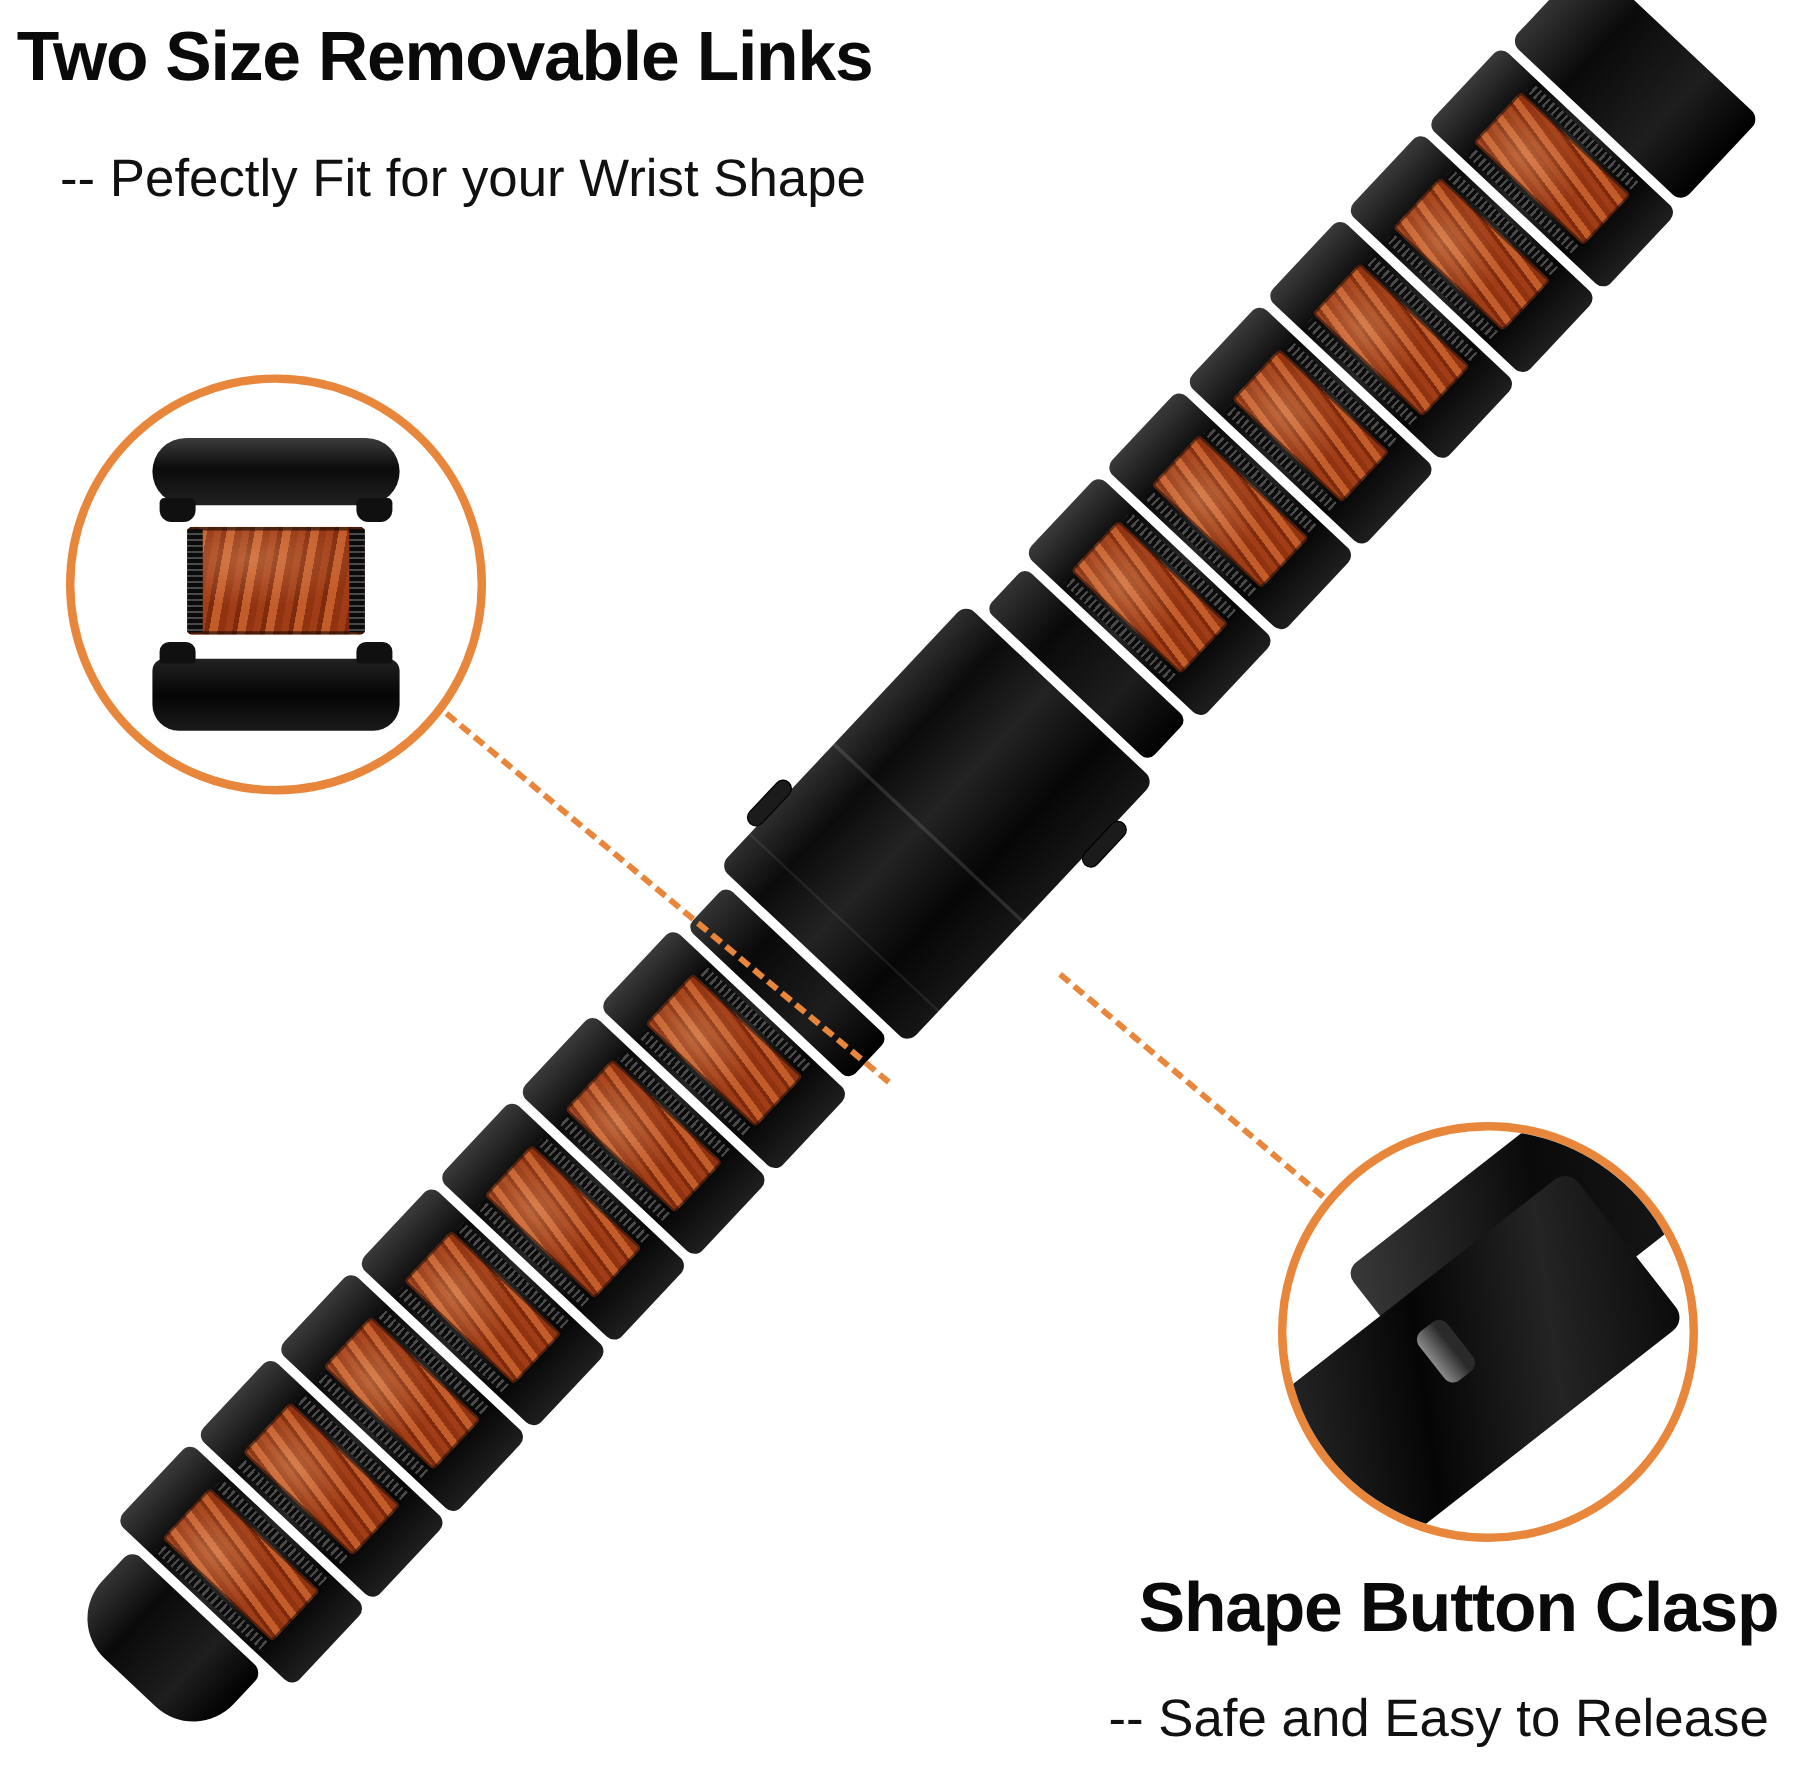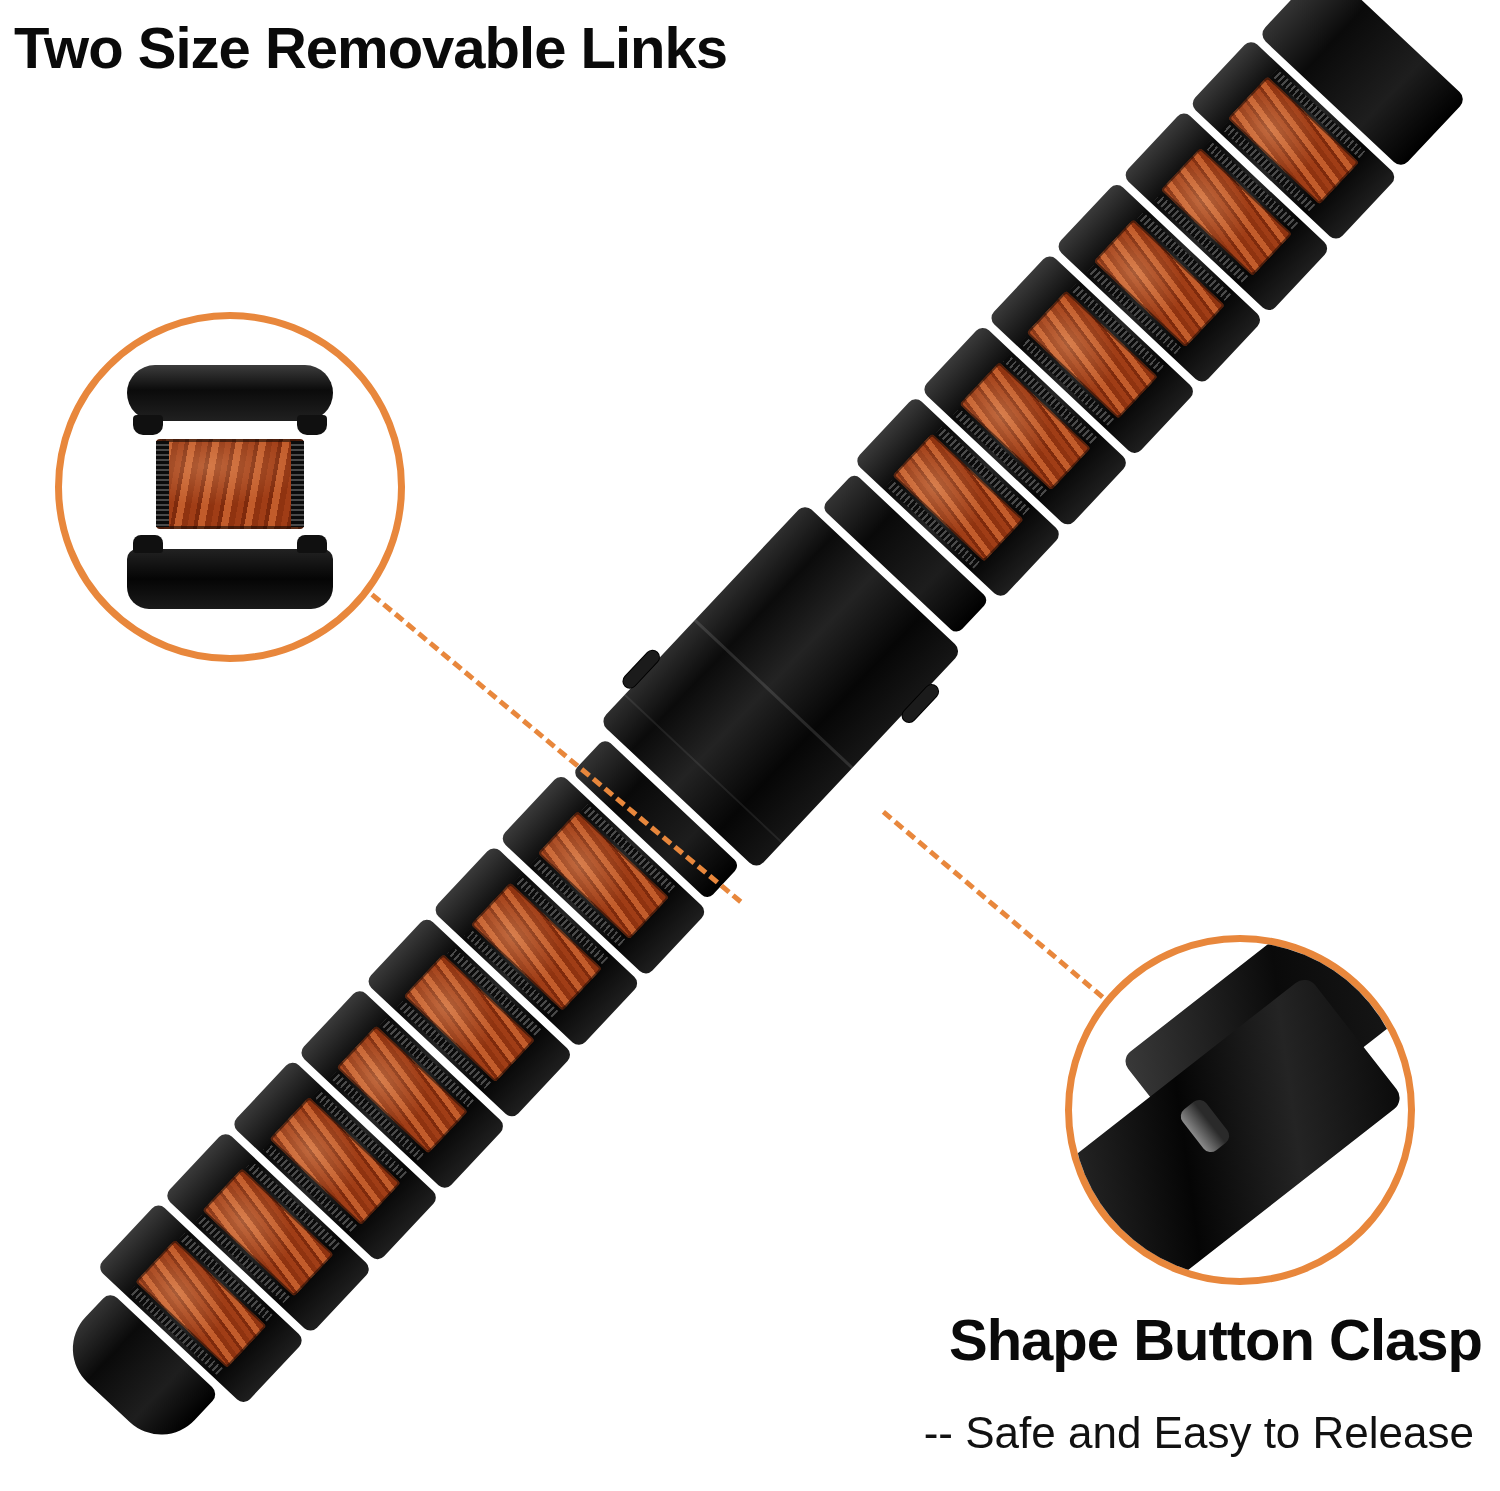--- a/index.html
+++ b/index.html
@@ -111,20 +111,21 @@
     border-radius:12px;background:linear-gradient(120deg,#3a3a3a,#0a0a0a 50%,#1c1c1c);}
   .cz-btn{position:absolute;left:118px;top:158px;width:30px;height:52px;transform:rotate(-38deg);
     border-radius:9px;background:linear-gradient(90deg,#8a8a8a,#2a2a2a 70%);}
 </style>
 </head>
 <body>
 
 <div class="canvas">
 
   <div class="title tl">Two Size Removable Links</div>
+  <div class="subtitle tl">-- Pefectly Fit for your Wrist Shape</div>
 
   <div class="title br">Shape Button Clasp</div>
   <div class="subtitle br">-- Safe and Easy to Release</div>
 
   <div class="dash to-links"></div>
   <div class="dash to-clasp"></div>
 
   <div class="band">
     <div class="endcap left"></div>
     <div class="links-group">

